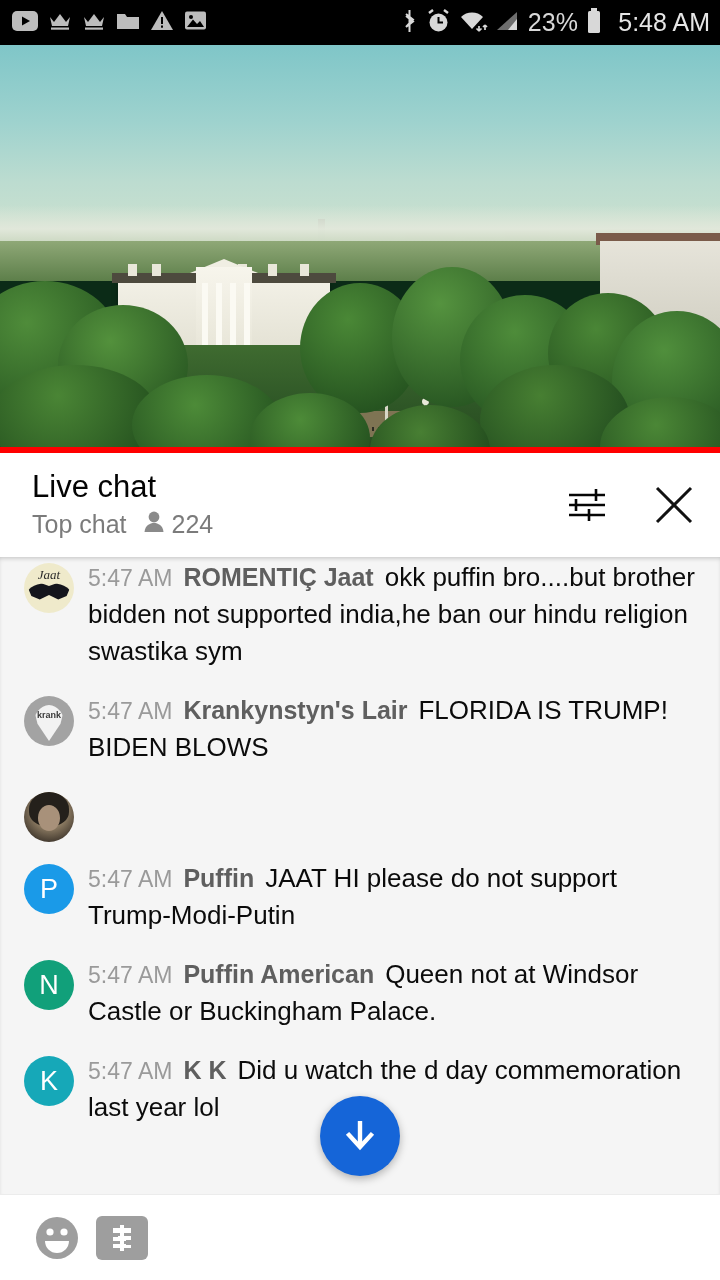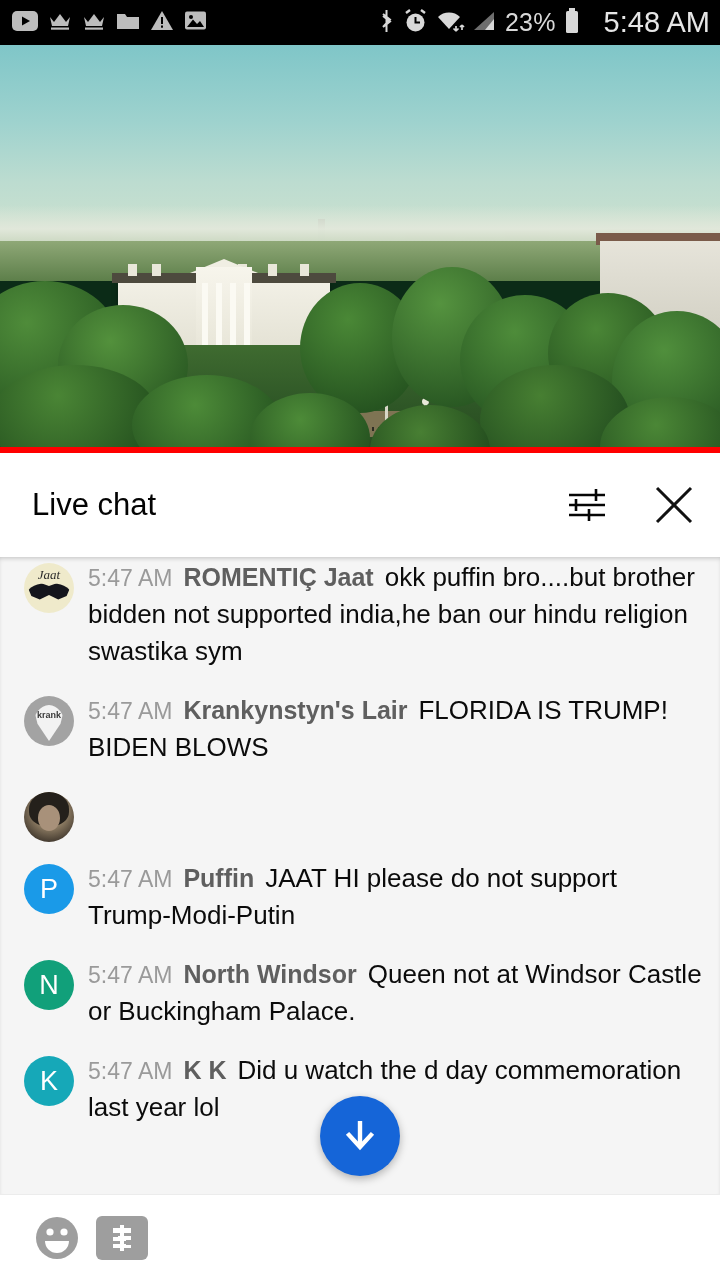--- a/index.html
+++ b/index.html
@@ -14,21 +14,21 @@
   
   .statusbar{
     position:absolute; top:0; left:0; width:720px; height:45px;
     background:#000; display:flex; align-items:center;
     padding:0 10px 0 12px;
   }
   .sb-left{ display:flex; align-items:center; gap:10px; }
   .sb-right{ margin-left:auto; display:flex; align-items:center; gap:8px; }
   .sb-ico{ display:block; }
   .sb-text{ color:#d8d8d8; font-size:25px; letter-spacing:.2px; line-height:1; }
-  .sb-time{ color:#e6e6e6; font-size:29px; line-height:1; margin-left:16px;}
+  .sb-time{ color:#e6e6e6; font-size:25px; line-height:1; margin-left:8px;}
 
   
   .video{
     position:absolute; top:45px; left:0; width:720px; height:408px;
     overflow:hidden; background:#0b2b17;
   }
   .sky{
     position:absolute; top:0; left:0; width:720px; height:200px;
     background:linear-gradient(180deg,#7fc6c8 0%,#9ed2ce 38%,#bcdcd0 68%,#cfe2cf 100%);
   }
@@ -354,20 +354,32 @@
   <div class="tree" style="left:600px;top:352px;width:140px;height:100px;background:radial-gradient(circle at 40% 28%,#4b8736,#1b431a);"></div>
 
   <div class="video-bottombar">
     <div class="video-progress"></div>
   </div>
 </div>
 
 <div class="chat-header">
   <div class="ch-titles">
     <div class="ch-title">Live chat</div>
+    <div class="ch-sub">
+      <span class="ch-topchat">Top chat</span>
+      <span class="ch-viewers">
+        <span>
+          <svg width="22" height="24" viewBox="0 0 22 24">
+              <circle cx="11" cy="7" r="5.4" fill="#8a8a8a"></circle>
+              <path d="M1.5 22 C2 15.5 7 13 11 13 C15 13 20 15.5 20.5 22 Z" fill="#8a8a8a"></path>
+            </svg>
+        </span>
+        <span class="ch-count">224</span>
+      </span>
+    </div>
   </div>
   <div class="ch-actions">
     <span class="icon-btn">
       <svg width="46" height="46" viewBox="0 0 46 46">
         <line x1="5" y1="13" x2="41" y2="13" stroke="#050505" stroke-width="2.6"></line>
         <line x1="5" y1="23" x2="41" y2="23" stroke="#050505" stroke-width="2.6"></line>
         <line x1="5" y1="33" x2="41" y2="33" stroke="#050505" stroke-width="2.6"></line>
         <line x1="32" y1="7" x2="32" y2="19" stroke="#050505" stroke-width="2.6"></line>
         <line x1="12" y1="17" x2="12" y2="29" stroke="#050505" stroke-width="2.6"></line>
         <line x1="25" y1="27" x2="25" y2="39" stroke="#050505" stroke-width="2.6"></line>
@@ -418,21 +430,21 @@
     <div class="msg-body">
       <span class="m-time">5:47 AM</span><span class="sp"></span><span class="m-author">Puffin</span><span class="sp"></span><span class="m-text">JAAT HI please do not support Trump-Modi-Putin</span>
     </div>
   </div>
 
   <div class="msg">
     <div class="avatar av-n">
       <span>N</span>
     </div>
     <div class="msg-body">
-      <span class="m-time">5:47 AM</span><span class="sp"></span><span class="m-author">North Windsor</span><span class="sp"></span><span class="m-text">Queen not at Windsor Castle or Buckingham Palace.</span>
+      <span class="m-time">5:47 AM</span><span class="sp"></span><span class="m-author">Puffin American</span><span class="sp"></span><span class="m-text">Queen not at Windsor Castle or Buckingham Palace.</span>
     </div>
   </div>
 
   <div class="msg">
     <div class="avatar av-k">
       <span>K</span>
     </div>
     <div class="msg-body">
       <span class="m-time">5:47 AM</span><span class="sp"></span><span class="m-author">K K</span><span class="sp"></span><span class="m-text">Did u watch the d day commemoration last year lol</span>
     </div>

